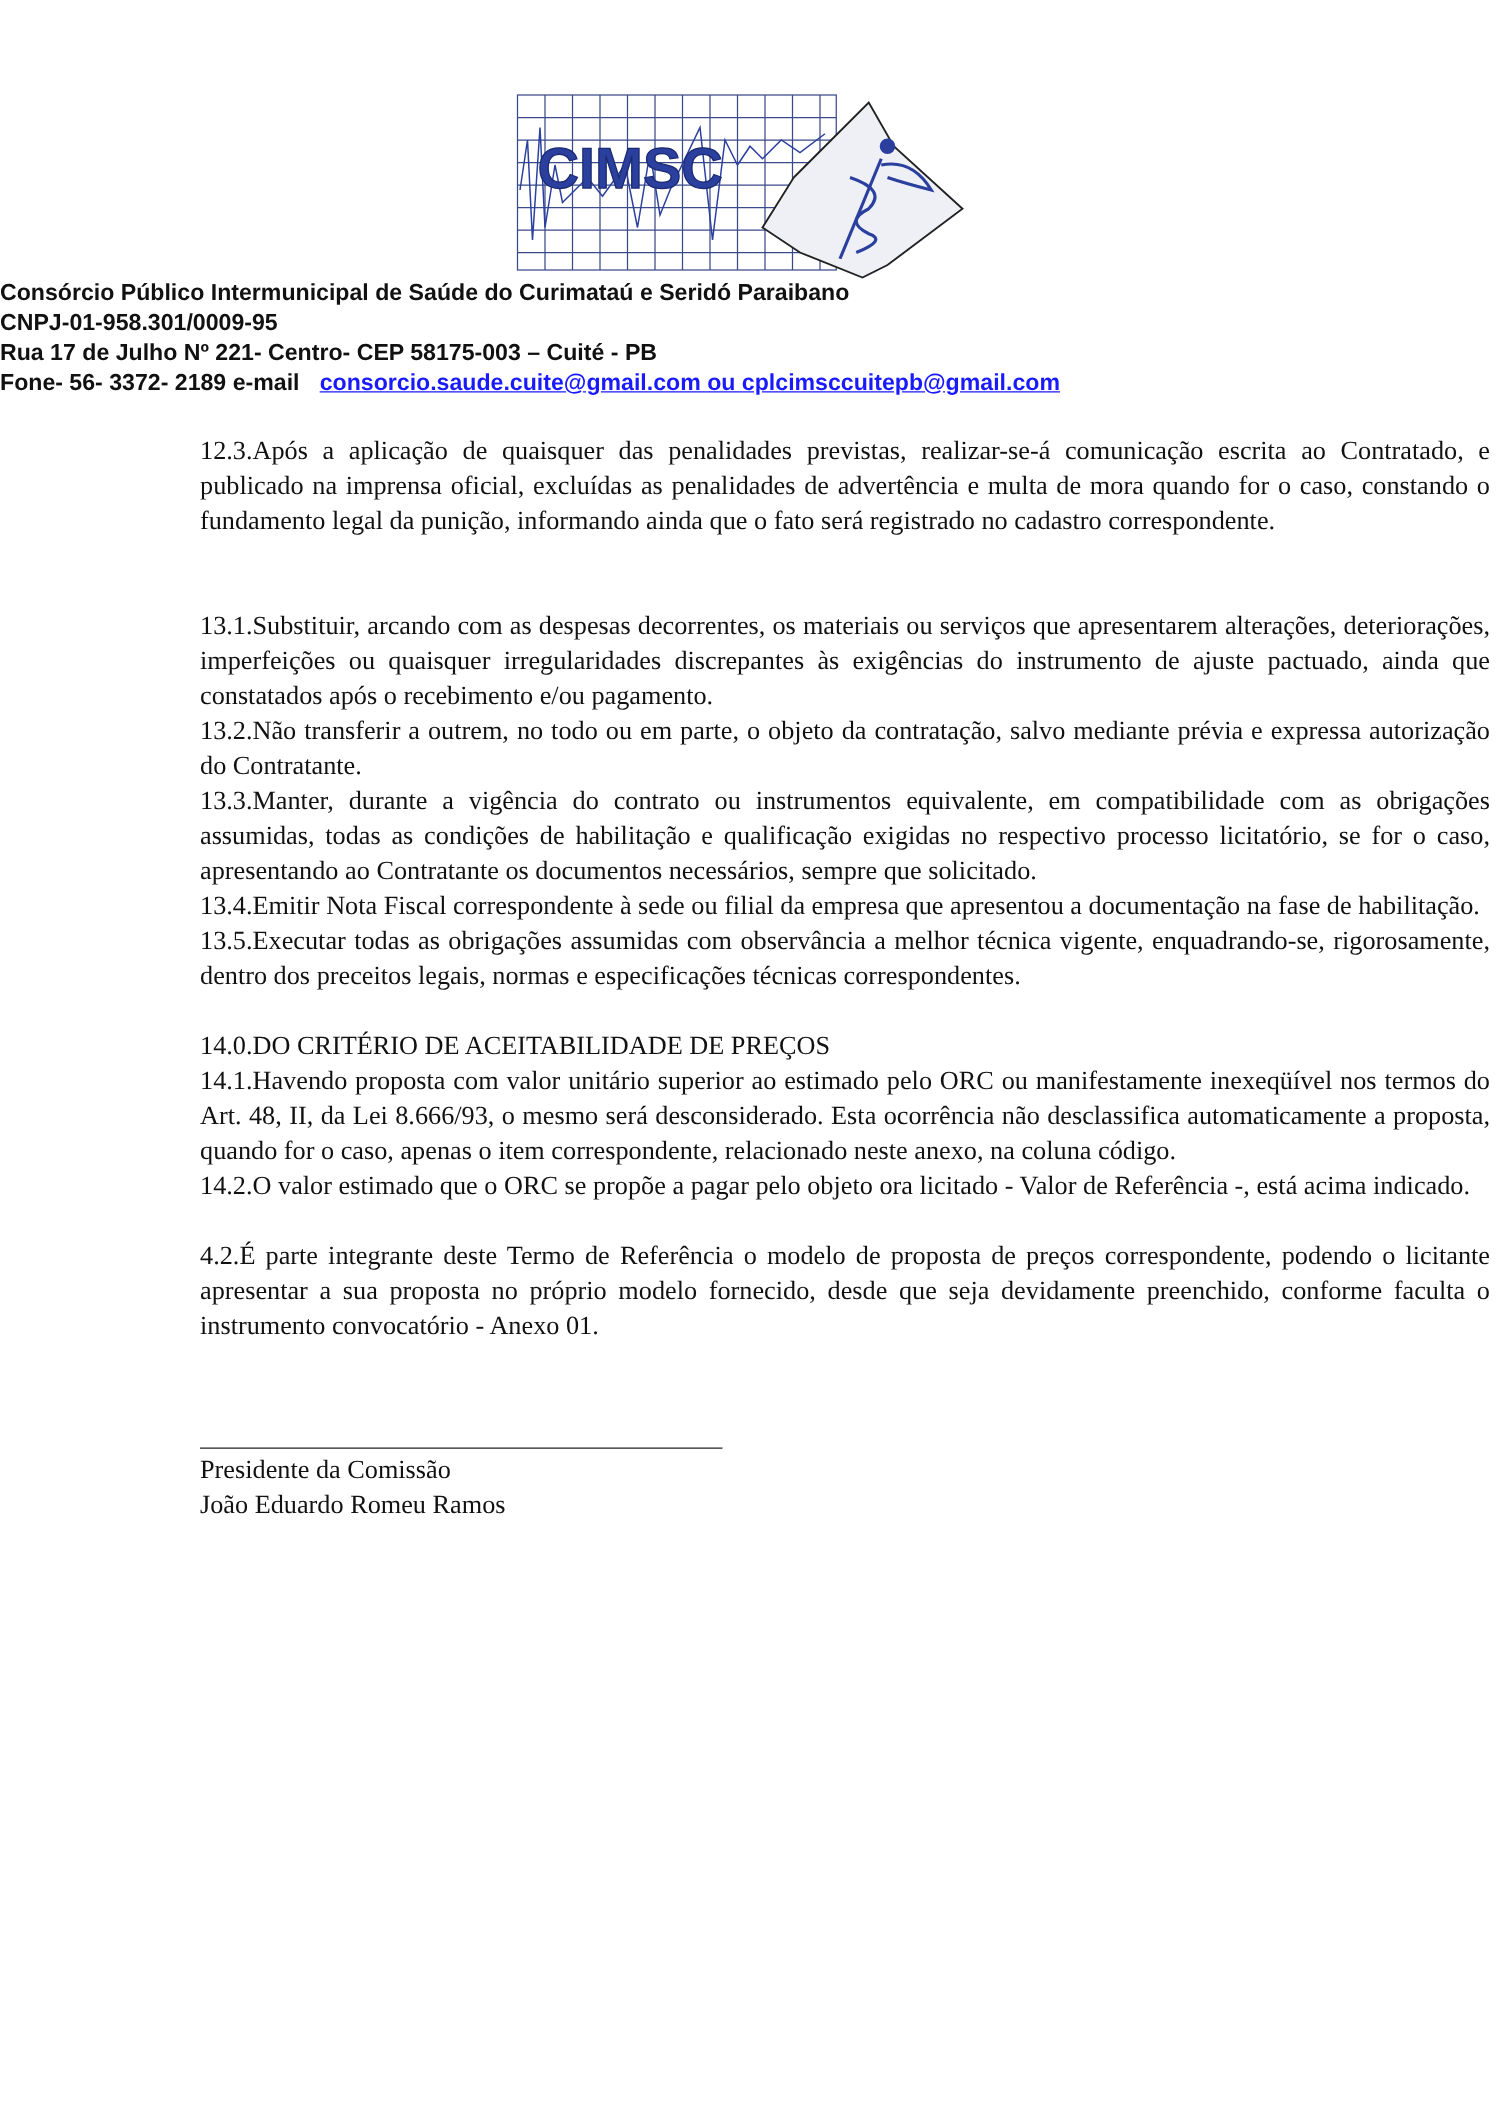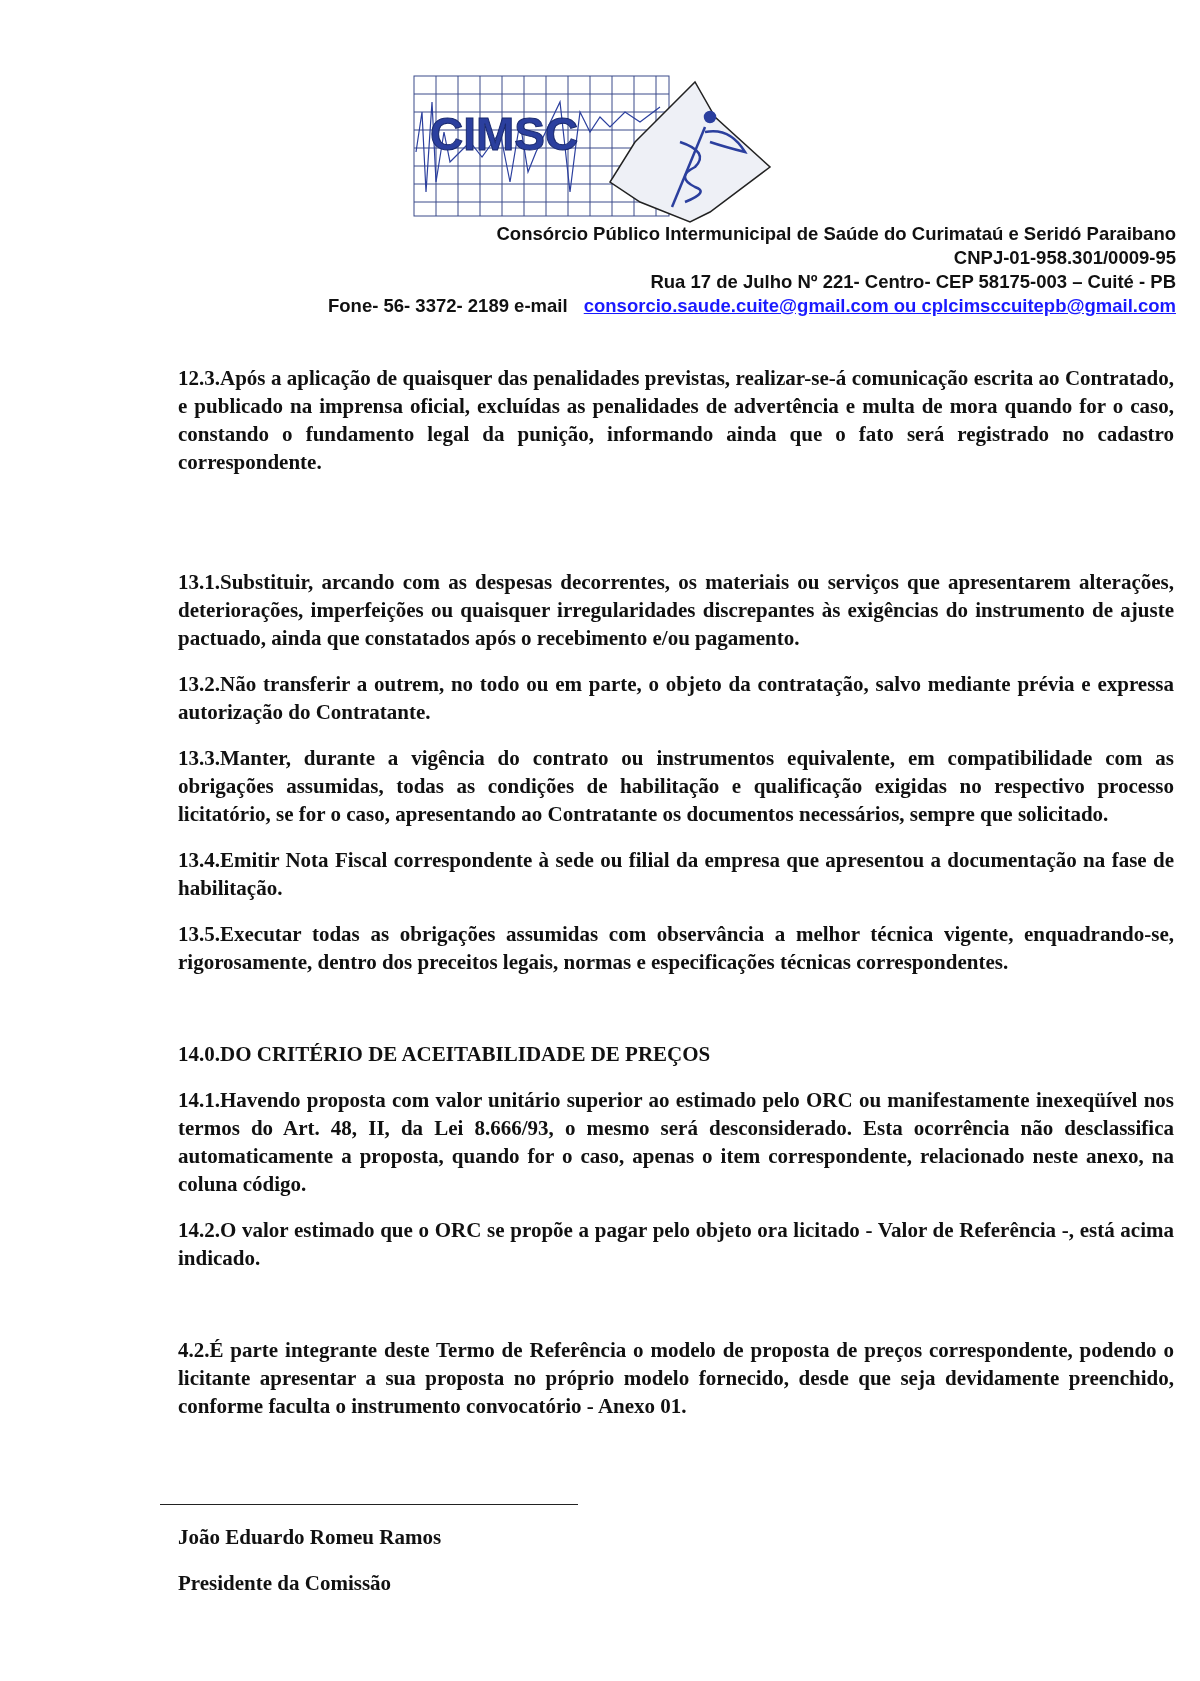--- a/index.html
+++ b/index.html
@@ -1,23 +1,23 @@
 <!DOCTYPE html>
 <html><head>
 <meta charset="utf-8">
 <style>
   html, body { margin: 0; padding: 0; background: #ffffff; }
   body { width: 1200px; height: 1681px; position: relative; overflow: hidden; color: #111; }
   .logo { position: absolute; left: 410px; top: 72px; width: 372px; height: 152px; }
-  .header { position: absolute; left: 0; top: 222px; width: 1176px; text-align: right;
+  .header { position: absolute; left: 0; top: 222px; width: 1176px; text-align: left;
             font-family: "Liberation Sans", sans-serif; font-weight: bold; font-size: 18.5px; line-height: 24px; color: #111; }
   .header .link { color: #1a1aff; text-decoration: underline; margin-left: 11px; }
   .content { position: absolute; left: 160px; top: 346px; width: 1032px;
              font-family: "Liberation Serif", serif; font-size: 21px; line-height: 28px; color: #111; }
-  .content p { margin: 18px; text-align: justify; font-weight: bold; }
+  .content p { margin: 0; text-align: justify; }
   .gap-sm { height: 28px; }
   .gap-lg { height: 56px; }
   .sign-line { width: 418px; border-top: 1.5px solid #222; margin-top: 84px; margin-bottom: 2px; }
 </style>
 </head>
 <body>
 
 <svg class="logo" viewBox="0 0 372 152" xmlns="http://www.w3.org/2000/svg">
   <g stroke="#3a4a8a" stroke-width="1" fill="none">
     <rect x="4" y="4" width="255" height="140"></rect>
@@ -66,15 +66,15 @@
   <p>13.3.Manter, durante a vigência do contrato ou instrumentos equivalente, em compatibilidade com as obrigações assumidas, todas as condições de habilitação e qualificação exigidas no respectivo processo licitatório, se for o caso, apresentando ao Contratante os documentos necessários, sempre que solicitado.</p>
   <p>13.4.Emitir Nota Fiscal correspondente à sede ou filial da empresa que apresentou a documentação na fase de habilitação.</p>
   <p>13.5.Executar todas as obrigações assumidas com observância a melhor técnica vigente, enquadrando-se, rigorosamente, dentro dos preceitos legais, normas e especificações técnicas correspondentes.</p>
   <div class="gap-sm"></div>
   <p>14.0.DO CRITÉRIO DE ACEITABILIDADE DE PREÇOS</p>
   <p>14.1.Havendo proposta com valor unitário superior ao estimado pelo ORC ou manifestamente inexeqüível nos termos do Art. 48, II, da Lei 8.666/93, o mesmo será desconsiderado. Esta ocorrência não desclassifica automaticamente a proposta, quando for o caso, apenas o item correspondente, relacionado neste anexo, na coluna código.</p>
   <p>14.2.O valor estimado que o ORC se propõe a pagar pelo objeto ora licitado - Valor de Referência -, está acima indicado.</p>
   <div class="gap-sm"></div>
   <p>4.2.É parte integrante deste Termo de Referência o modelo de proposta de preços correspondente, podendo o licitante apresentar a sua proposta no próprio modelo fornecido, desde que seja devidamente preenchido, conforme faculta o instrumento convocatório - Anexo 01.</p>
   <div class="sign-line"></div>
+  <p>Presidente da Comissão</p>
   <p>João Eduardo Romeu Ramos</p>
-  <p>Presidente da Comissão</p>
 </div>
 
 </body></html>

